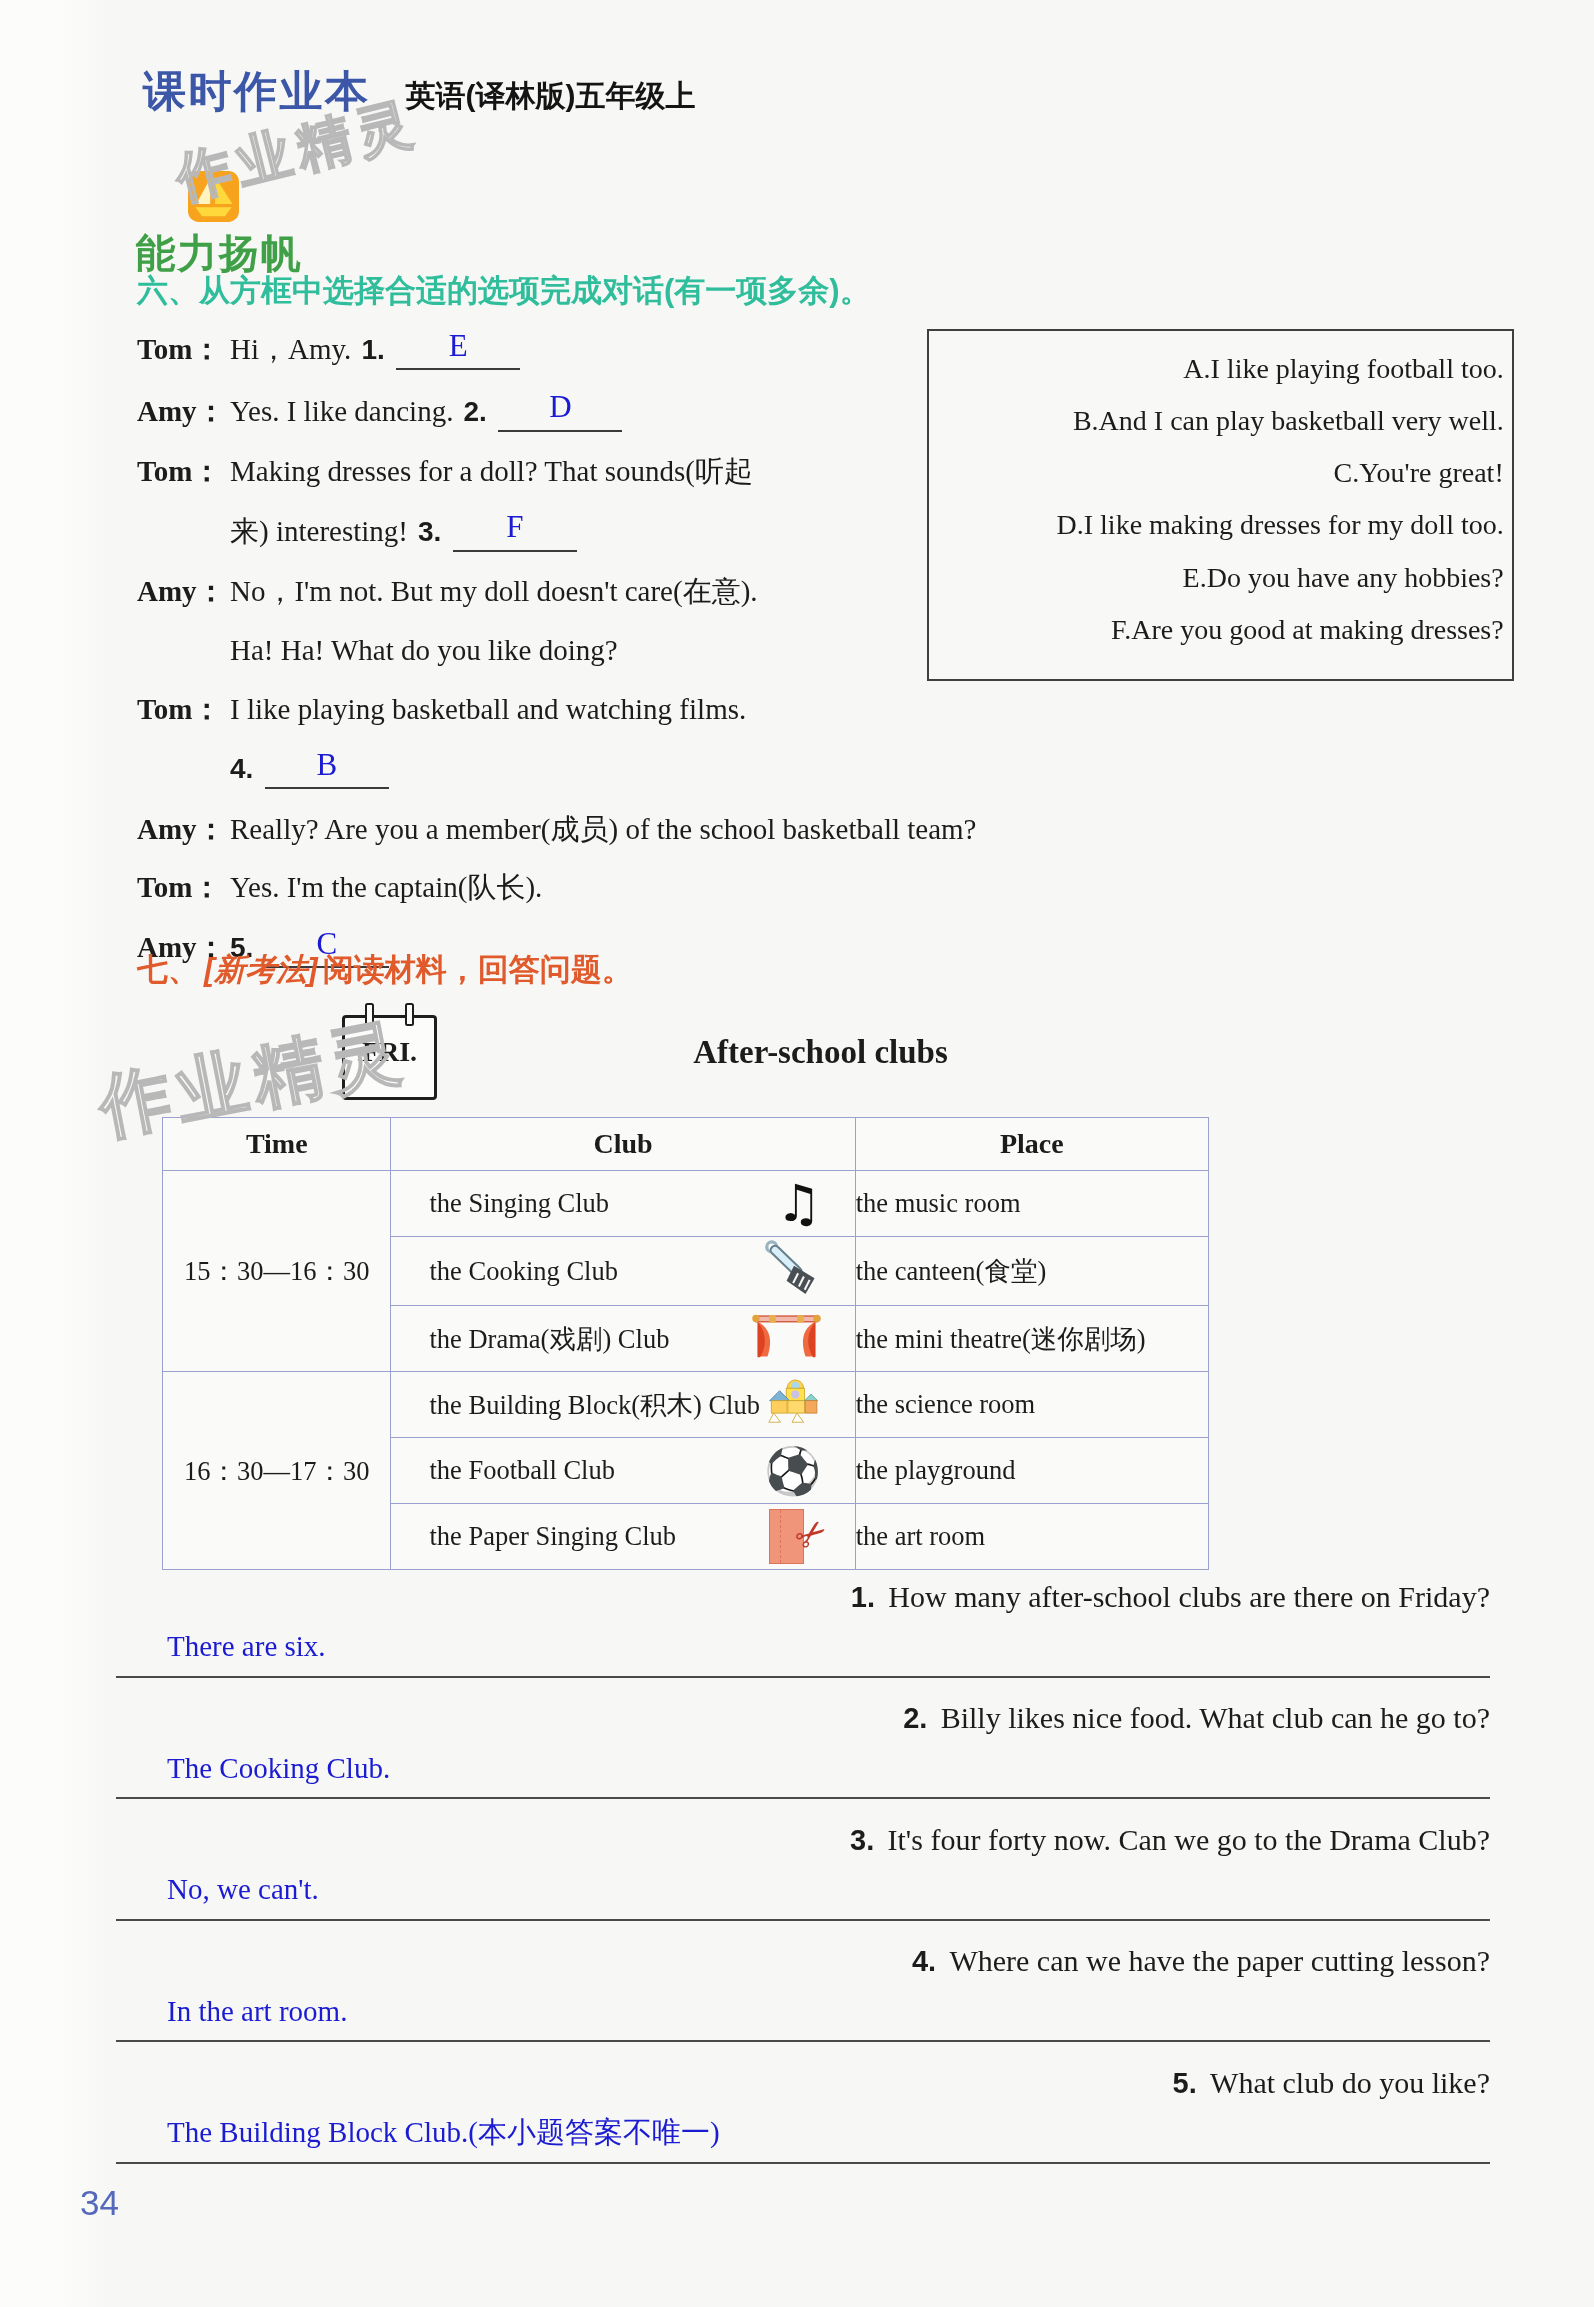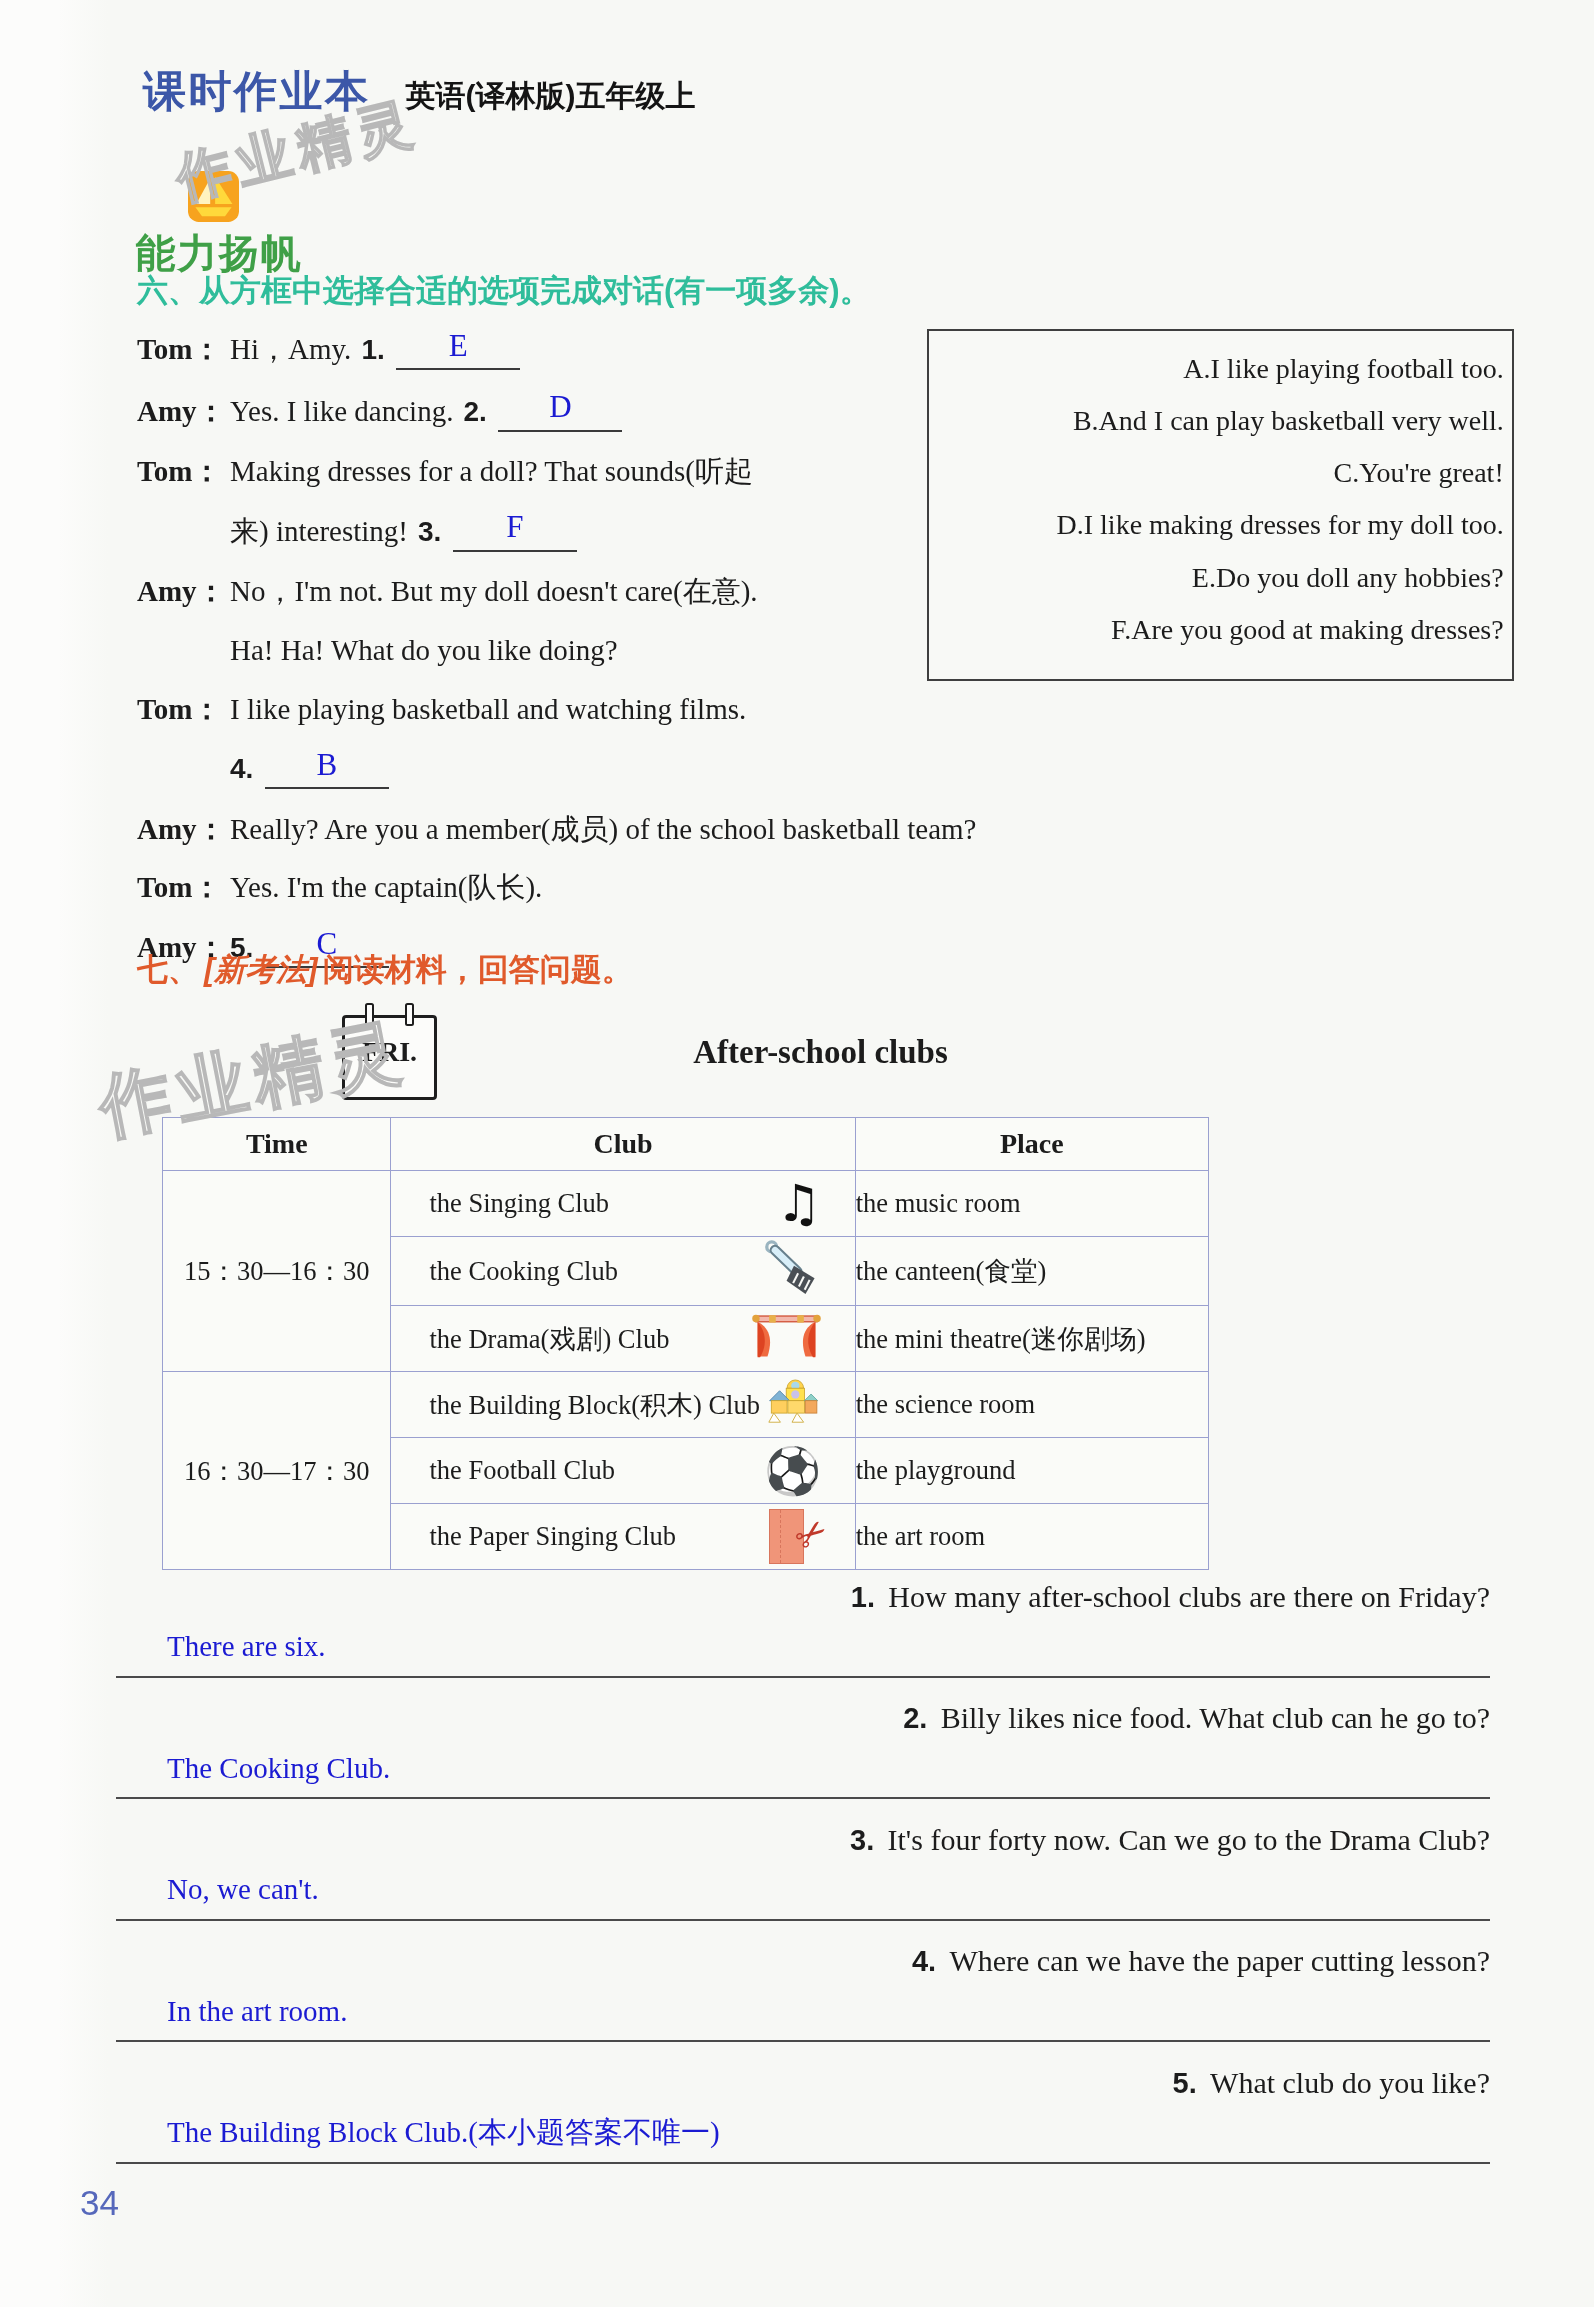--- a/index.html
+++ b/index.html
@@ -165,21 +165,21 @@
     <div class="opt">
       <span class="opt-label">B.</span><span>And I can play basketball very well.</span>
     </div>
     <div class="opt">
       <span class="opt-label">C.</span><span>You're great!</span>
     </div>
     <div class="opt">
       <span class="opt-label">D.</span><span>I like making dresses for my doll too.</span>
     </div>
     <div class="opt">
-      <span class="opt-label">E.</span><span>Do you doll any hobbies?</span>
+      <span class="opt-label">E.</span><span>Do you have any hobbies?</span>
     </div>
     <div class="opt">
       <span class="opt-label">F.</span><span>Are you good at making dresses?</span>
     </div>
   </div>
 
   <div class="t7-instr">
     <span>七、</span><span class="tag">[新考法]</span><span>阅读材料，回答问题。</span>
   </div>
 

